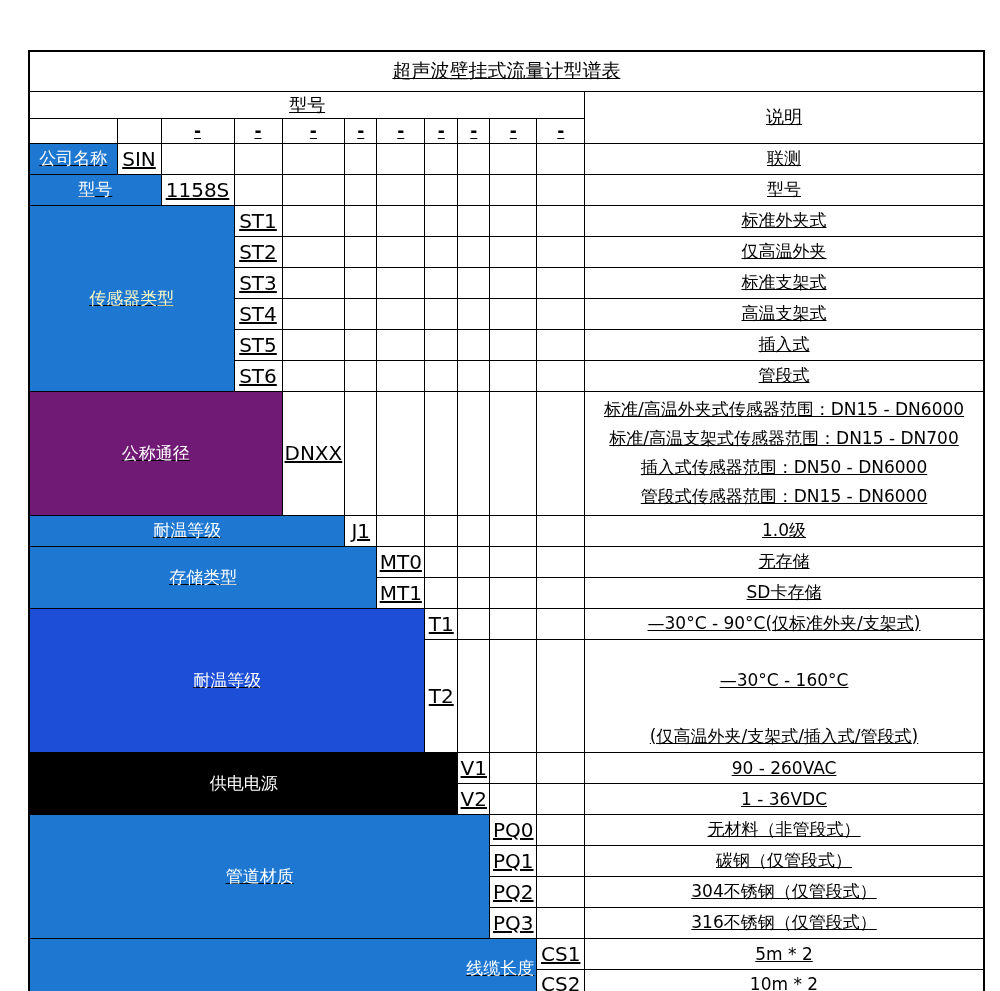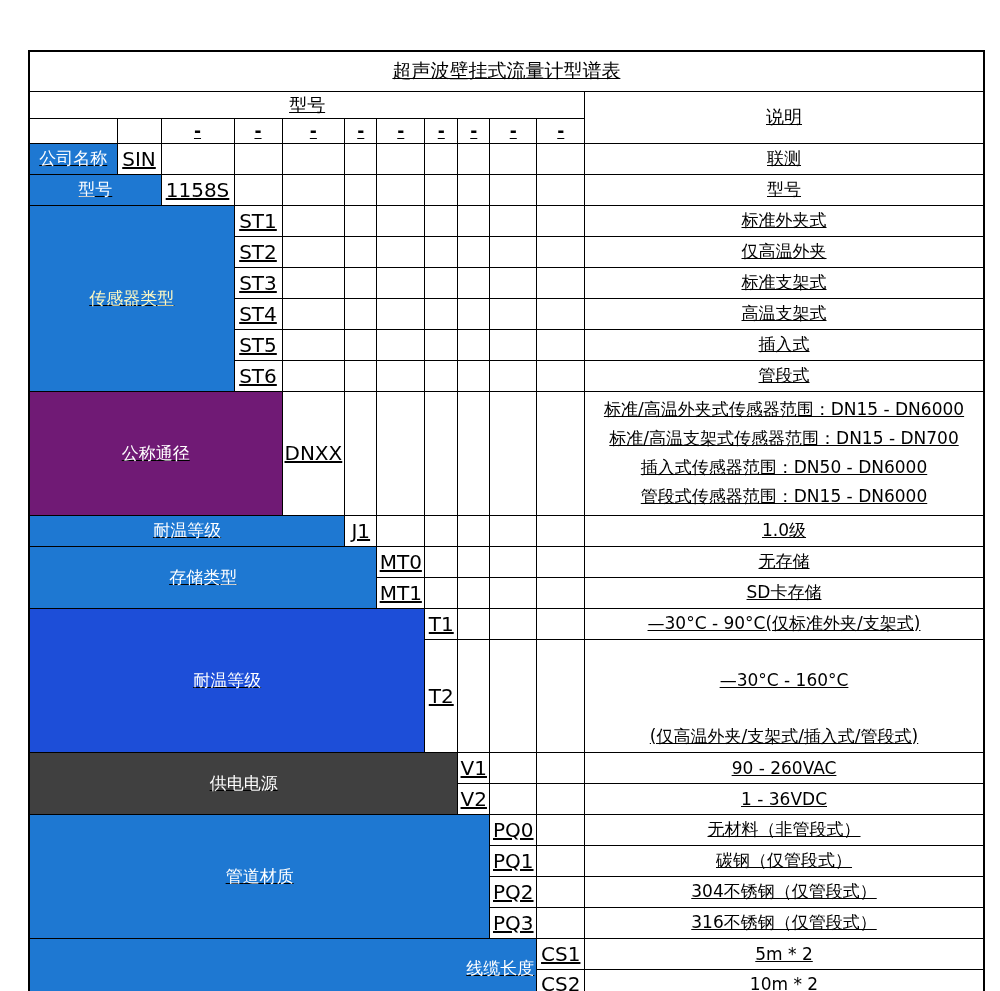--- a/index.html
+++ b/index.html
@@ -219,21 +219,21 @@
     <td class="e"></td>
           <td class="e"></td>
           <td class="e"></td>
     <td class="desc desc-t2">
       <div>—30°C - 160°C</div>
       <div>(仅高温外夹/支架式/插入式/管段式)</div>
     </td>
   </tr>
 
   <tr style="height:31px">
-    <td class="blue" colspan="8" rowspan="2" style="background: #404040; color: rgb(255, 255, 255);">供电电源</td>
+    <td class="blue" colspan="8" rowspan="2" style="background: #000000; color: rgb(255, 255, 255);">供电电源</td>
     <td class="code">V1</td>
     <td class="e"></td>
           <td class="e"></td>
     <td class="desc">90 - 260VAC</td>
   </tr>
   <tr style="height:31px">
     <td class="code">V2</td>
     <td class="e"></td>
           <td class="e"></td>
     <td class="desc">1 - 36VDC</td>

